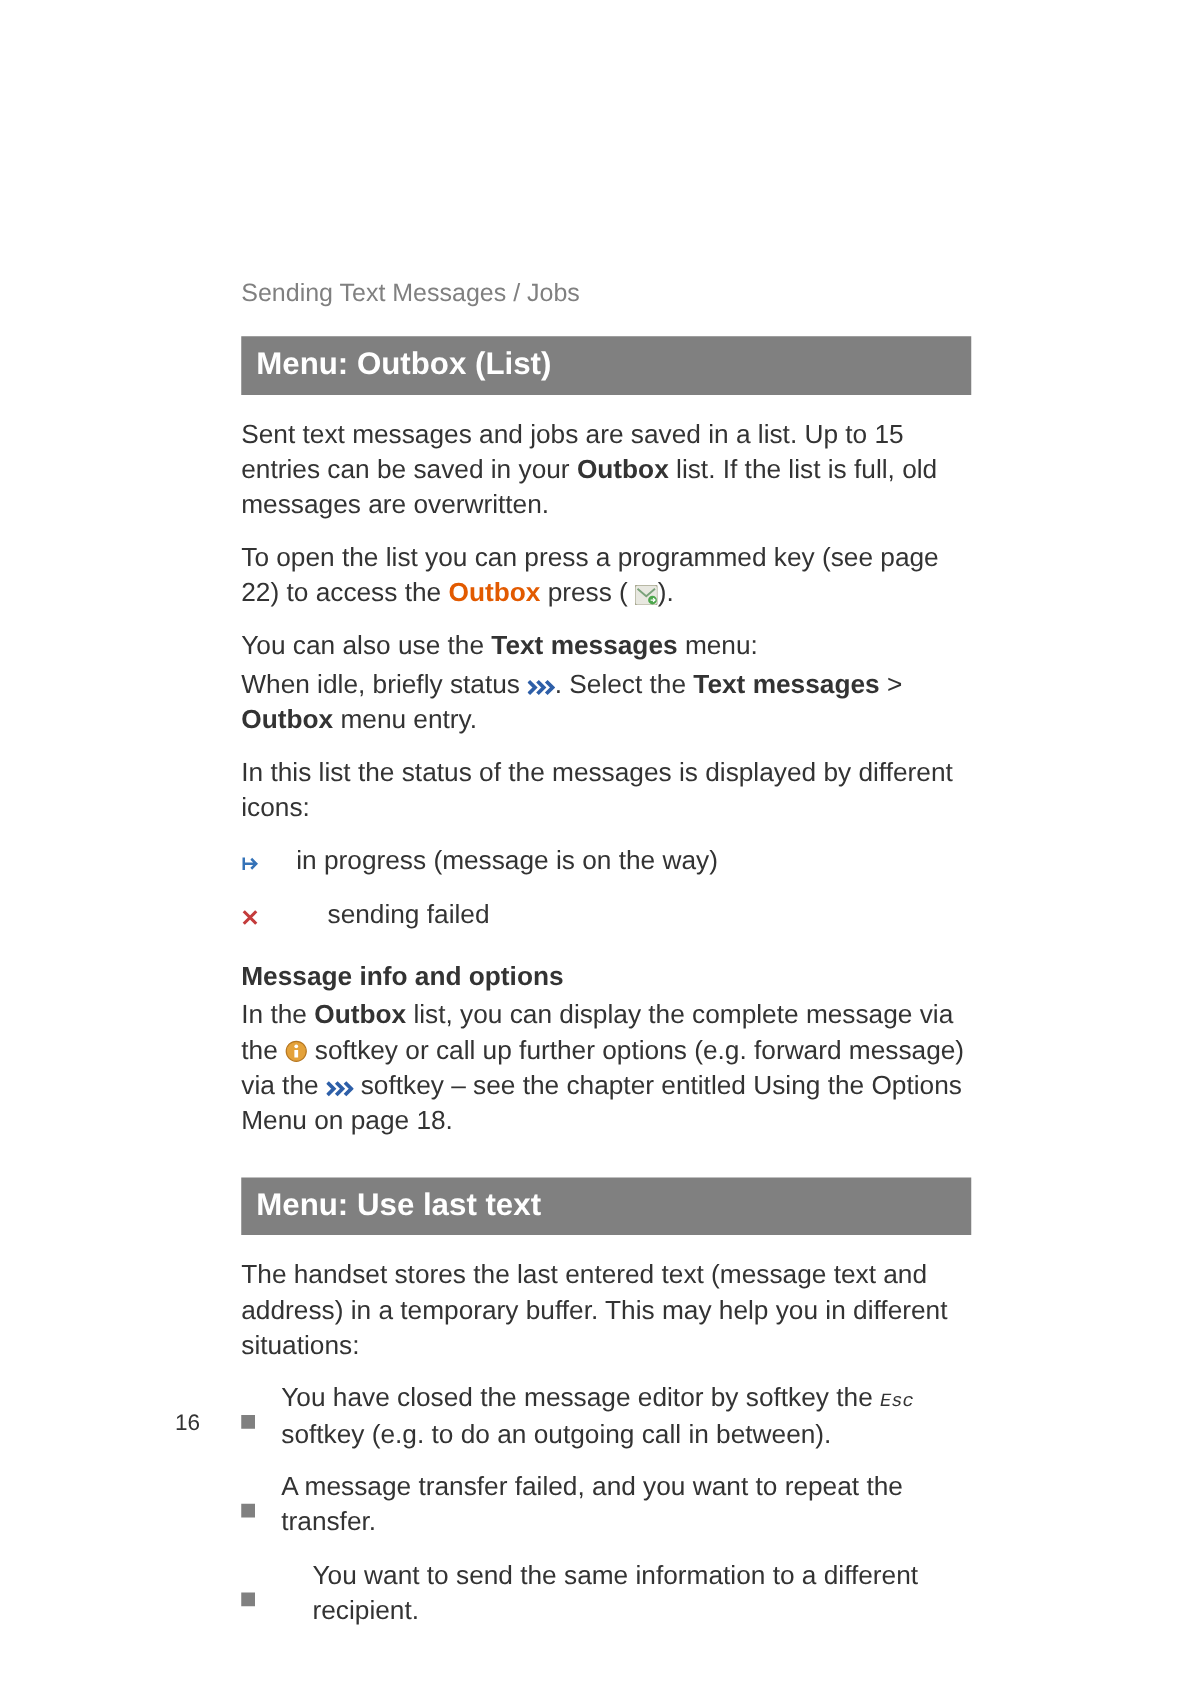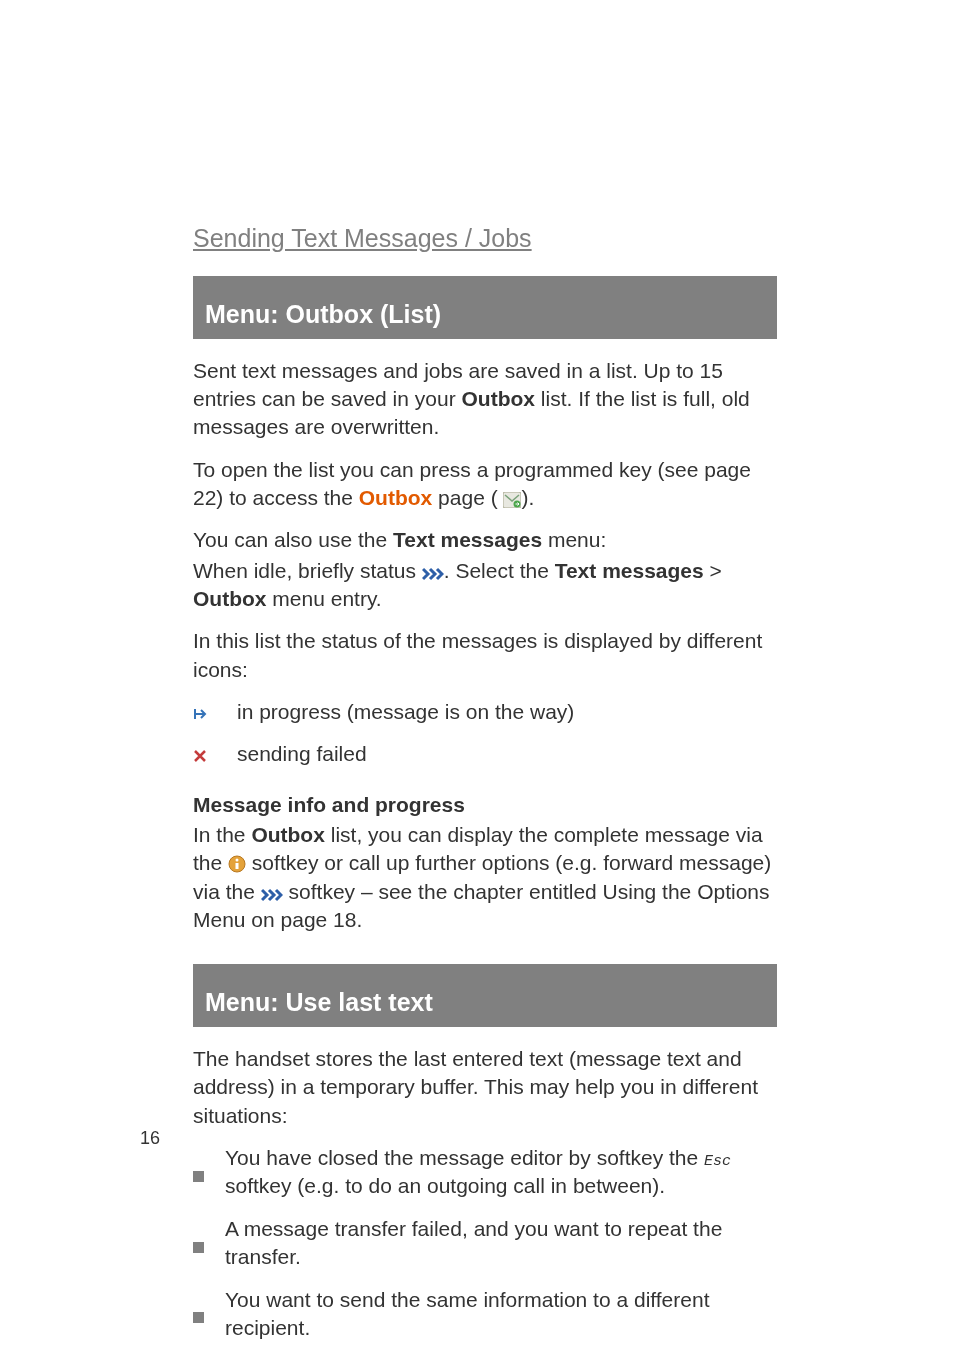--- a/index.html
+++ b/index.html
@@ -12,41 +12,40 @@
     width: 954px;
     height: 1351px;
     font-family: "Segoe UI", "Myriad Pro", "Helvetica Neue", Arial, sans-serif;
     font-size: 21px;
     line-height: 1.35;
     box-sizing: border-box;
     padding: 222px 177px 0 193px;
   }
   .page-header {
     color: #808080;
-    font-size: 25px;
+    font-size: 20px;
     margin-bottom: 20px;
-    text-decoration: underline;
   }
   .section-bar {
     background: #808080;
     color: #ffffff;
     font-weight: 600;
     font-size: 25px;
-    padding: 22px 12px 7px 12px;
+    padding: 6px 12px 7px 12px;
     margin-top: 10px;
     margin-bottom: 18px;
   }
   p { margin: 0 0 14px 0; }
   .para-tight { margin-bottom: 2px; }
   b, strong { color: #333333; font-weight: 700; }
   .orange { color: #E25A00; font-weight: 700; }
   .mono { font-family: "Courier New", monospace; font-size: 15px; font-style: italic; }
   ul.icons, ul.bullets { list-style: none; margin: 0 0 14px 0; padding: 0; }
   ul.icons li, ul.bullets li { display: flex; align-items: center; margin-bottom: 14px; }
-  ul.icons li:last-child, ul.bullets li:last-child { margin-bottom: 0; }
+  ul.icons li:last-child, ul.bullets li:last-child { margin-bottom: 0; gap: 25px; }
   ul.icons .icon { flex: 0 0 44px; display: flex; justify-content: flex-start; padding-top: 4px; }
   ul.icons .label { flex: 1; }
   ul.bullets .bullet { flex: 0 0 32px; display: flex; justify-content: flex-start; padding-top: 8px; }
   ul.bullets .label { flex: 1; }
   .sq { width: 11px; height: 11px; background: #808080; display: inline-block; }
   .subhead { font-weight: 700; margin-top: 22px; margin-bottom: 2px; }
   .pagenum { font-size: 18px; color: #333333; position: absolute; left: 140px; top: 1126px; text-align: center; }
   
   svg.il { vertical-align: -3px; }
   .section-gap { margin-top: 30px; }
@@ -56,21 +55,21 @@
 
 <div class="page-header">Sending Text Messages / Jobs</div>
 
 <div class="section-bar">Menu: Outbox (List)</div>
 
 <p>
   <span>Sent text messages and jobs are saved in a list. Up to 15 entries can be saved in your </span><b>Outbox</b><span> list. If the list is full, old messages are overwritten.</span>
 </p>
 
 <p>
-  <span>To open the list you can press a programmed key (see page 22) to access the </span><span class="orange">Outbox</span><span> page ( </span><svg class="il" width="18" height="16">
+  <span>To open the list you can press a programmed key (see page 22) to access the </span><span class="orange">Outbox</span><span> press ( </span><svg class="il" width="18" height="16">
       <rect x="0" y="0" width="18" height="16" rx="2" fill="#E8E8E0" stroke="#A8A890"></rect>
       <polyline points="2,3 9,9 16,3" fill="none" stroke="#7AA27A" stroke-width="1.5"></polyline>
       <circle cx="14" cy="12" r="3.5" fill="#4CA64C"></circle>
       <path d="M12.5 12 L16 12 M14.5 10.5 L16 12 L14.5 13.5" fill="none" stroke="#fff" stroke-width="1"></path>
     </svg><span>).</span>
 </p>
 
 <p class="para-tight">
   <span>You can also use the </span><b>Text messages</b><span> menu:</span>
 </p>
@@ -96,21 +95,21 @@
   <li>
     <span class="icon">
       <svg width="14" height="14">
           <path d="M2 2 L12 12 M12 2 L2 12" fill="none" stroke="#C43C3C" stroke-width="2.5"></path>
         </svg>
     </span>
     <span class="label">sending failed</span>
   </li>
 </ul>
 
-<p class="subhead">Message info and progress</p>
+<p class="subhead">Message info and options</p>
 <p>
   <span>In the </span><b>Outbox</b><span> list, you can display the complete message via the </span><svg class="il" width="18" height="18">
       <circle cx="9" cy="9" r="8" fill="#E4A23A" stroke="#B87820"></circle>
       <circle cx="9" cy="5" r="1.5" fill="#fff"></circle>
       <rect x="7.5" y="8" width="3" height="6" fill="#fff"></rect>
     </svg><span> softkey or call up further options (e.g. forward message) via the </span><svg class="il" width="22" height="14">
       <path d="M1 2 L6 7 L1 12" fill="none" stroke="#2E5FA8" stroke-width="3"></path>
       <path d="M8 2 L13 7 L8 12" fill="none" stroke="#2E5FA8" stroke-width="3"></path>
       <path d="M15 2 L20 7 L15 12" fill="none" stroke="#2E5FA8" stroke-width="3"></path>
     </svg><span> softkey – see the chapter entitled Using the Options Menu on page 18.</span>

